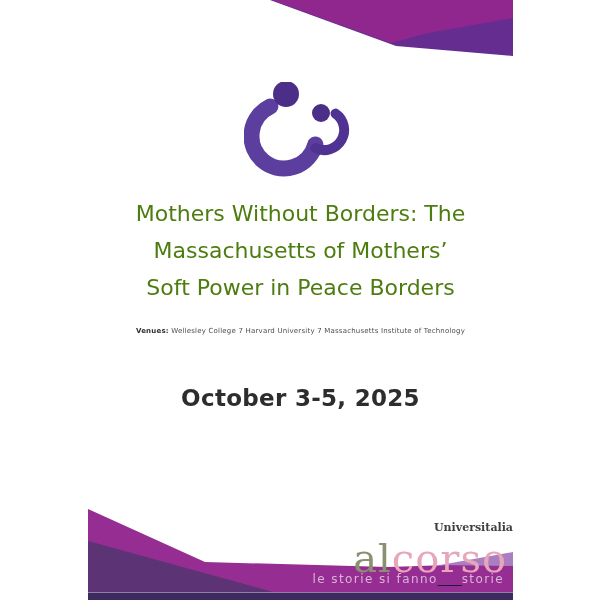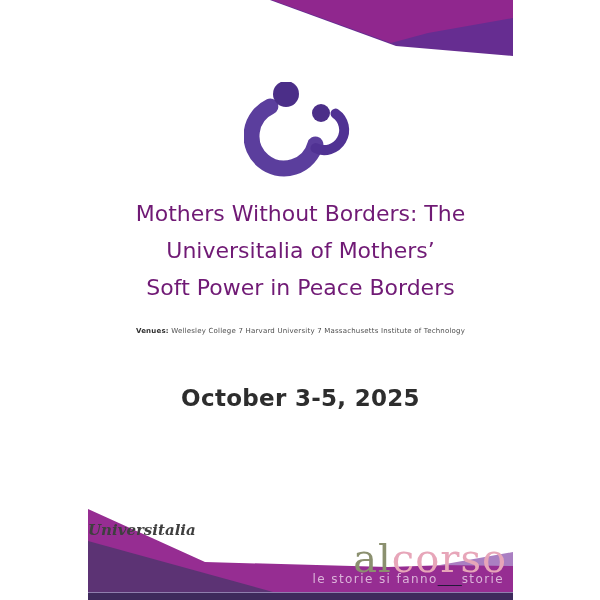--- a/index.html
+++ b/index.html
@@ -19,38 +19,38 @@
   .bottom-darkwedge{background:#5c3374;clip-path:polygon(0 541px,185px 592px,0 592px);}
   .bottom-highlight{background:#aa7fc2;clip-path:polygon(352px 565px,425px 552px,425px 566px);}
   .bottom-darkband{position:absolute;left:0;top:592px;width:425px;height:8px;background:#3e2a5c;border-top:1px solid #8f7fae;}
 
   
   .logo{position:absolute;left:156px;top:82px;width:112px;height:96px;}
 
   
   .title{
     position:absolute;left:0;top:195px;width:425px;text-align:center;
-    color:#701a75;font-size:22px;line-height:37px;font-weight:400;
+    color:#4d7c0f;font-size:22px;line-height:37px;font-weight:400;
     font-family:"DejaVu Sans",sans-serif;letter-spacing:0px;
   }
   .venues{
     position:absolute;left:0;top:327px;width:425px;text-align:center;
     font-size:7px;color:#4d4d4d;letter-spacing:0.2px;
     font-family:"DejaVu Sans",sans-serif;
   }
   .venues b{color:#2f2f2f;margin-top:41px;}
   .date{
     position:absolute;left:0;top:385px;width:425px;text-align:center;
     font-size:23px;font-weight:600;color:#2d2d2d;letter-spacing:0.3px;
     font-family:"DejaVu Sans",sans-serif;
   }
   .publisher{
-    position:absolute;left:0;top:521px;width:425px;text-align:left;
+    position:absolute;left:0;top:521px;width:425px;text-align:right;
     font-family:"DejaVu Serif","Liberation Serif",serif;
-    font-style:italic;font-weight:600;font-size:15px;color:#3f3f3f;
+    font-weight:600;font-size:11px;color:#3f3f3f;
   }
   .brand{
     position:absolute;right:6px;top:538px;text-align:right;
     font-family:"DejaVu Serif","Liberation Serif",serif;
     font-size:40px;line-height:1;letter-spacing:1px;white-space:nowrap;
   }
   .brand .al{color:#8b906f;}
   .brand .corso{color:#e7a6b9;}
   .tagline{
     position:absolute;right:9px;top:572px;text-align:right;
@@ -79,21 +79,21 @@
 
       <circle cx="42" cy="12" r="13" fill="#4b2e88"></circle>
 
       <circle cx="77" cy="31" r="9" fill="#4b2e88"></circle>
 
       <path d="M 91.5 31.6 A 20 20 0 0 1 71.5 66.1" fill="none" stroke="#503293" stroke-width="10" stroke-linecap="round"></path>
     </svg>
 
     <div class="title">
       <div>Mothers Without Borders: The</div>
-      <div>Universitalia of Mothers’</div>
+      <div>Massachusetts of Mothers’</div>
       <div>Soft Power in Peace Borders</div>
     </div>
 
     <div class="venues"><b>Venues:</b><span> Wellesley College 7 Harvard University 7 Massachusetts Institute of Technology</span></div>
 
     <div class="date">October 3-5, 2025</div>
 
     <div class="publisher">Universitalia</div>
 
     <div class="brand"><span class="al">al</span><span class="corso">corso</span></div>

